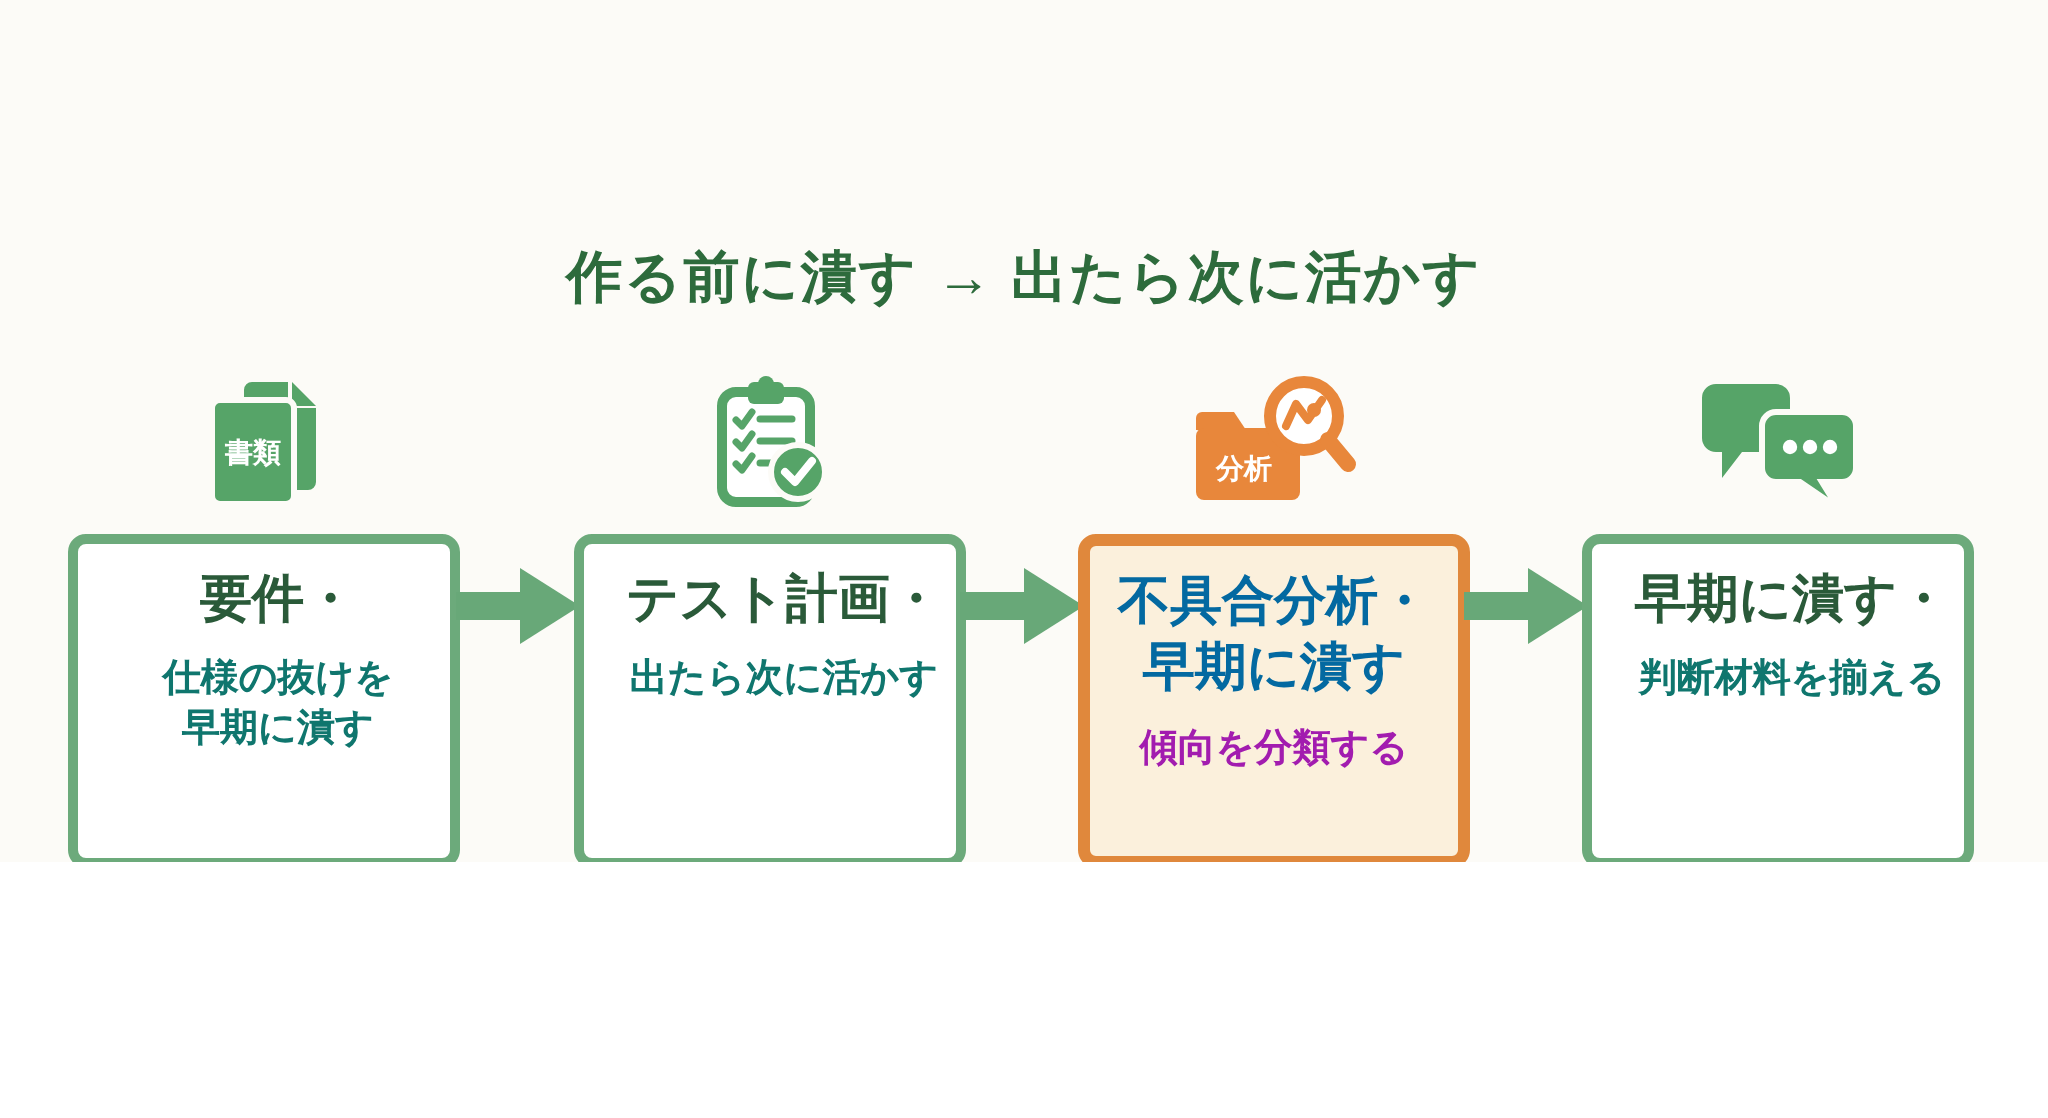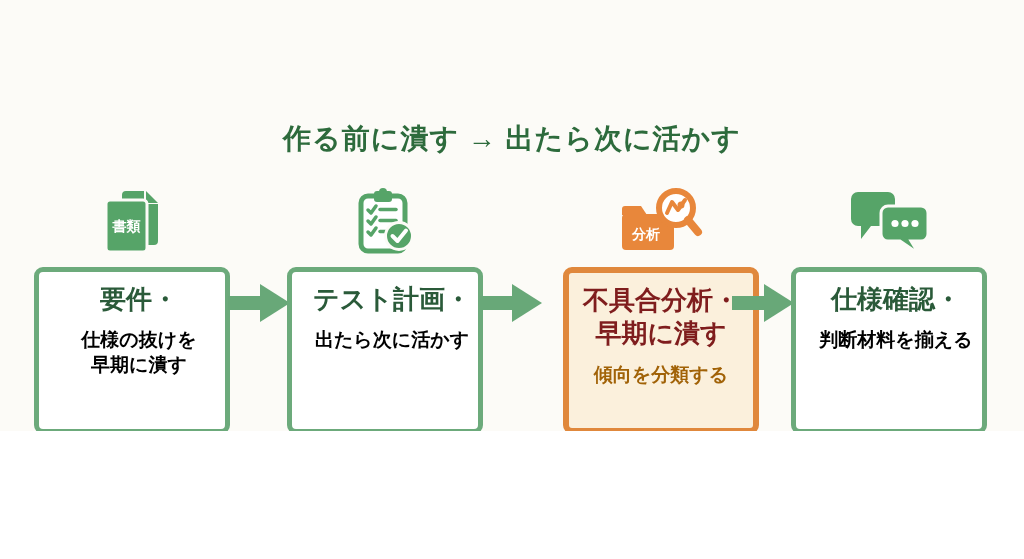--- a/index.html
+++ b/index.html
@@ -20,24 +20,24 @@
   }
   .box {
     box-sizing:border-box; width:196px; height:167px;
     background:#ffffff; border-radius:9px; text-align:center;
     padding-top:11px;
   }
   .box.green  { border:5px solid #6caa7b;padding-left:14px; }
   .box.orange { border:6px solid #e0883c; background:#fbf0dc; }
   .box-title  { font-size:26px; font-weight:700; line-height:1.28; }
   .green  .box-title { color:#2a5a39; }
-  .orange .box-title { color:#7f1d1d; }
+  .orange .box-title { color:#0369a1; }
   .box-subtitle { margin-top:12px; font-size:19px; font-weight:600; line-height:1.3; }
-  .green  .box-subtitle { color:#000000; }
-  .orange .box-subtitle { color:#a16207; }
+  .green  .box-subtitle { color:#0f766e; }
+  .orange .box-subtitle { color:#a21caf; }
   .arrow { position:absolute; top:284px; width:62px; height:38px; }
   svg { display:block; }
 </style>
 </head>
 <body>
 
 <div class="canvas">
 
   <div class="main-title">作る前に潰す → 出たら次に活かす</div>
 
@@ -94,21 +94,21 @@
     </div>
   </div>
 
   <div class="arrow" style="left:480px">
     <svg width="62" height="38" viewBox="0 0 62 38">
       <rect x="0" y="12" width="36" height="14" fill="#68a878"></rect>
       <polygon points="32,0 62,19 32,38" fill="#68a878"></polygon>
     </svg>
   </div>
 
-  <div class="step" style="left:563px">
+  <div class="step" style="left:539px">
     <div class="icon-wrap">
       <svg width="86" height="68" viewBox="0 0 86 68" aria-hidden="true">
         <path d="M11 20 h12 l6 9 h-25 v-6 a3 3 0 0 1 3 -3 z" fill="#e8873b"></path>
         <rect x="4" y="28" width="52" height="36" rx="4" fill="#e8873b"></rect>
         <text x="28" y="53" text-anchor="middle" font-size="14" font-weight="700" fill="#ffffff">分析</text>
         <circle cx="58" cy="22" r="17" fill="#ffffff" stroke="#e8873b" stroke-width="6"></circle>
         <polyline points="49,27 54,16 60,24 67,14" fill="none" stroke="#e8873b" stroke-width="4" stroke-linecap="round" stroke-linejoin="round"></polyline>
         <circle cx="63" cy="19" r="3.5" fill="#e8873b"></circle>
         <line x1="70" y1="34" x2="80" y2="46" stroke="#e8873b" stroke-width="8" stroke-linecap="round"></line>
       </svg>
@@ -136,21 +136,21 @@
       <svg width="80" height="66" viewBox="0 0 80 66" aria-hidden="true">
         <path d="M9 4 h30 a7 7 0 0 1 7 7 v20 a7 7 0 0 1 -7 7 h-17 l-10 13 v-13 h-3 a7 7 0 0 1 -7 -7 v-20 a7 7 0 0 1 7 -7 z" fill="#56a468"></path>
         <path d="M39 18 h33 a7 7 0 0 1 7 7 v21 a7 7 0 0 1 -7 7 h-10 l8 13 -19 -13 h-12 a7 7 0 0 1 -7 -7 v-21 a7 7 0 0 1 7 -7 z" fill="#56a468" stroke="#fcfbf7" stroke-width="3"></path>
         <circle cx="46" cy="35.5" r="3.6" fill="#ffffff"></circle>
         <circle cx="56" cy="35.5" r="3.6" fill="#ffffff"></circle>
         <circle cx="66" cy="35.5" r="3.6" fill="#ffffff"></circle>
       </svg>
     </div>
     <div class="box green">
       <div class="box-title">
-        <div>仕様確認・</div>
+        <div>早期に潰す・</div>
       </div>
       <div class="box-subtitle">
         <div>判断材料を揃える</div>
       </div>
     </div>
   </div>
 
 </div>
 
 </body></html>

